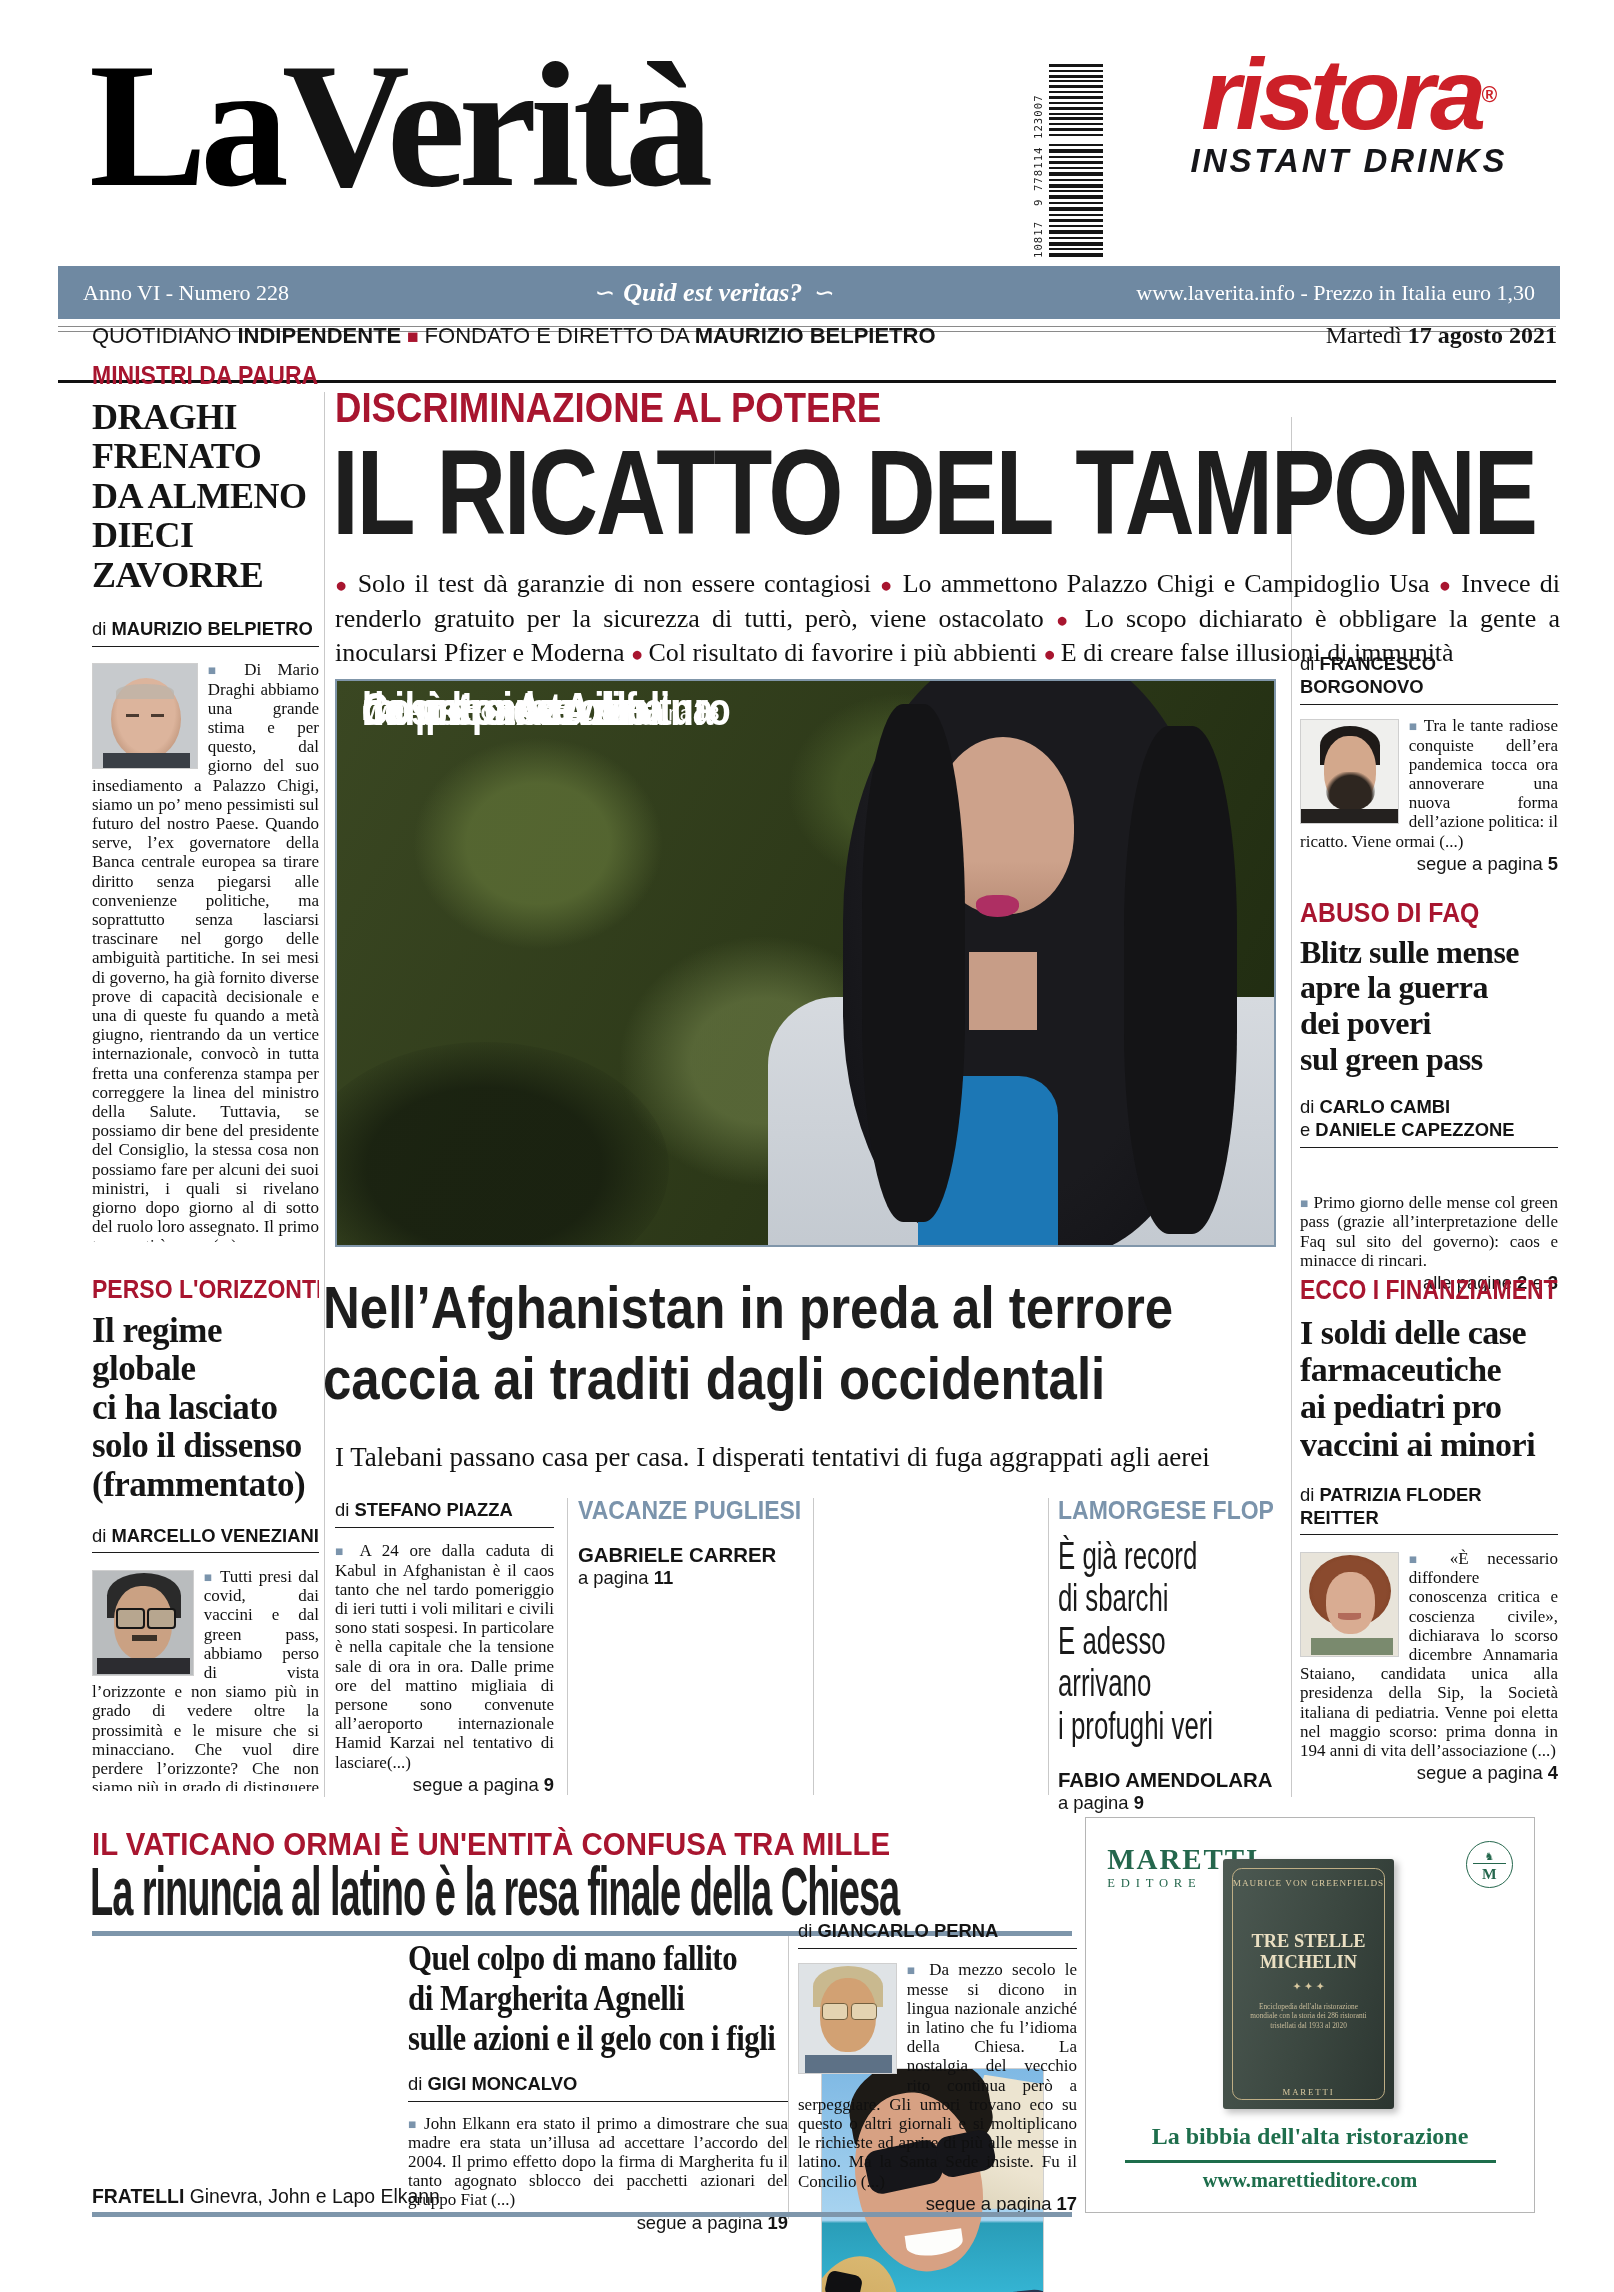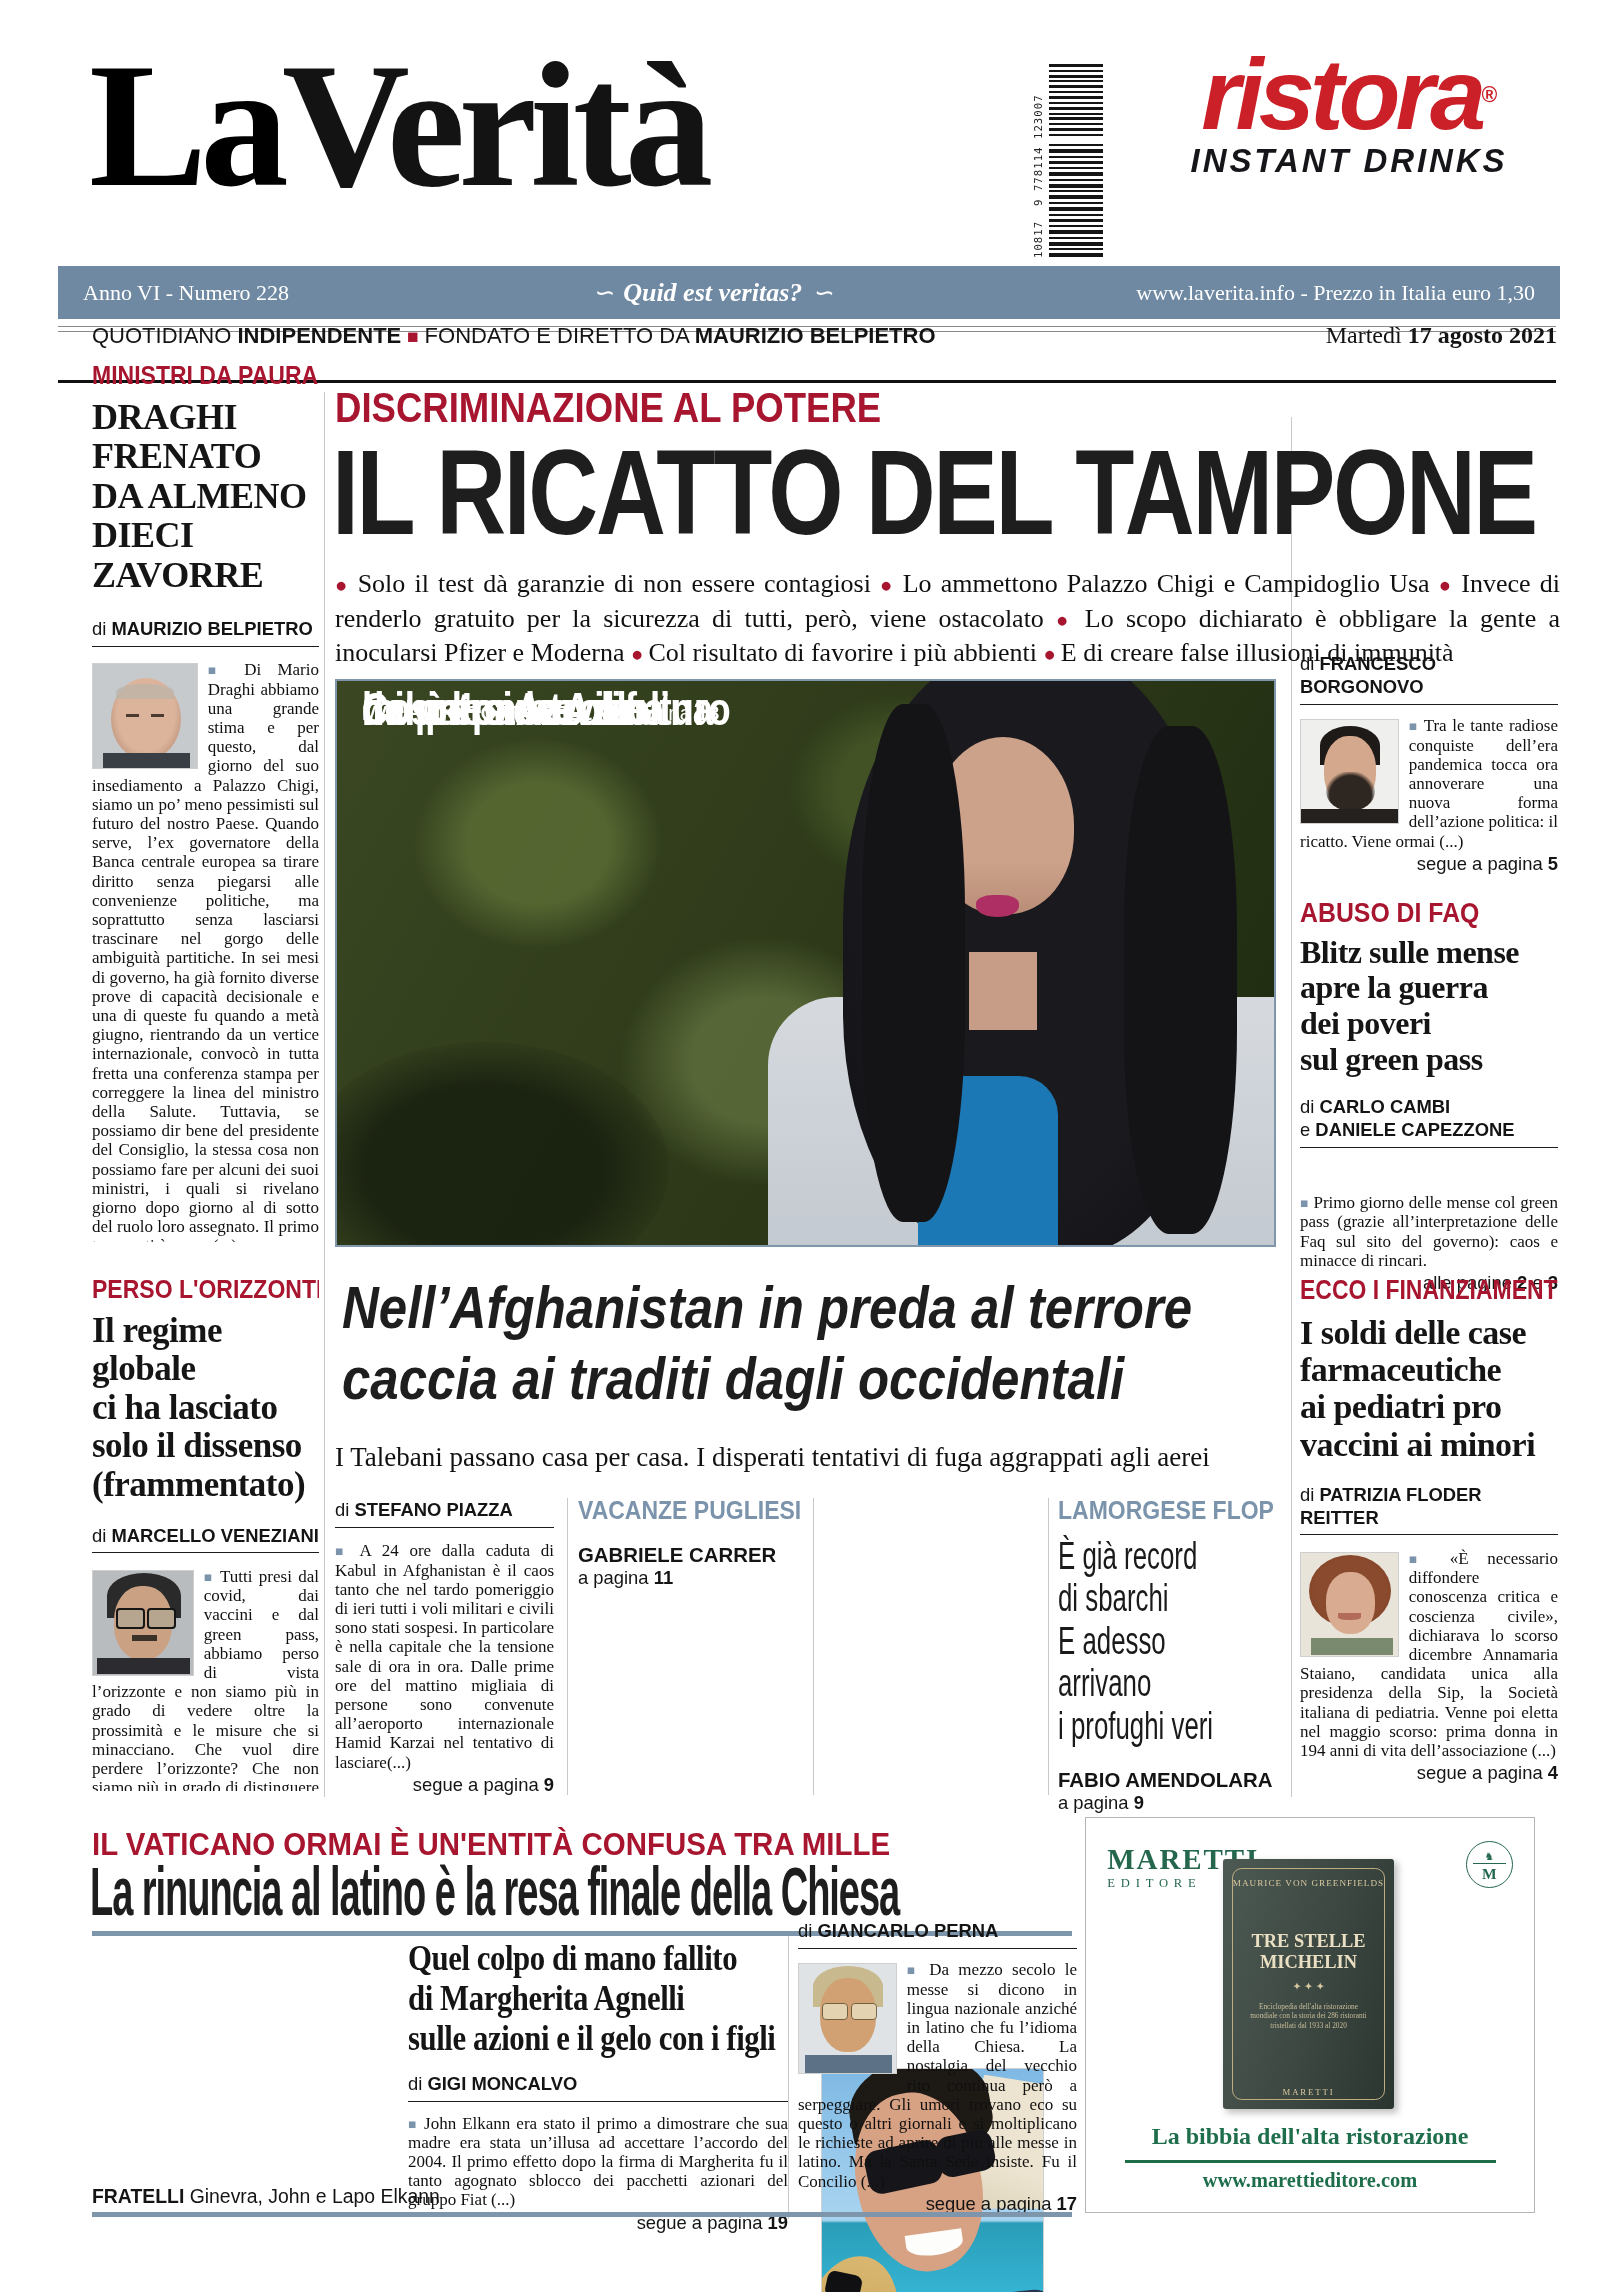--- a/index.html
+++ b/index.html
@@ -193,21 +193,21 @@
         <div>dei poveri</div>
         <div>sul green pass</div>
     </div>
     <div class="byline" style="margin-top:17.5px;"><span>di</span> <b>CARLO CAMBI</b><br><span>e</span> <b>DANIELE CAPEZZONE</b></div>
     <div style="margin-top:45px;">
       <p class="body"><span class="lead-sq">■</span> <span>Primo giorno delle mense col green pass (grazie all’interpretazione delle Faq sul sito del governo): caos e minacce di rincari.</span></p>
       <p class="segue"><span>alle pagine</span> <b>2</b> <span>e</span> <b>3</b></p>
     </div>
   </div>
 
-  <div class="abs" style="left:342px;top:1273px;font-style:italic;">
+  <div class="abs" style="left:323px;top:1273px;">
     <div class="bighead nw cx85" style="font-size:60px;line-height:1.18;">Nell’Afghanistan in preda al terrore</div>
     <div class="bighead nw cx85" style="font-size:60px;line-height:1.18;">caccia ai traditi dagli occidentali</div>
   </div>
   <div class="abs serif nw" style="left:335px;top:1442px;font-size:27px;color:#111;">I Talebani passano casa per casa. I disperati tentativi di fuga aggrappati agli aerei</div>
 
   <div class="abs" style="left:92px;top:1277px;width:227px;height:514px;overflow:hidden;">
     <div class="kick nw cx92">PERSO L'ORIZZONTE</div>
     <div class="shead" style="font-size:35px;line-height:1.1;margin-top:9.7px;">
       <div>Il regime globale</div>
         <div>ci ha lasciato</div>

